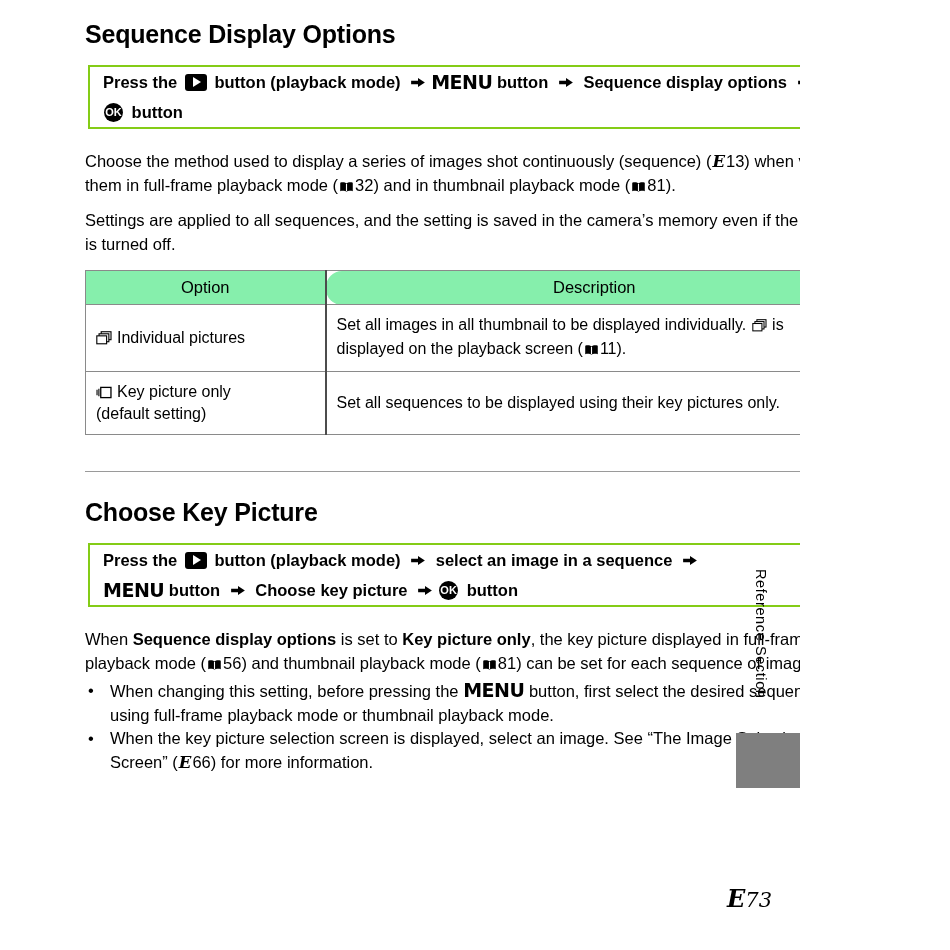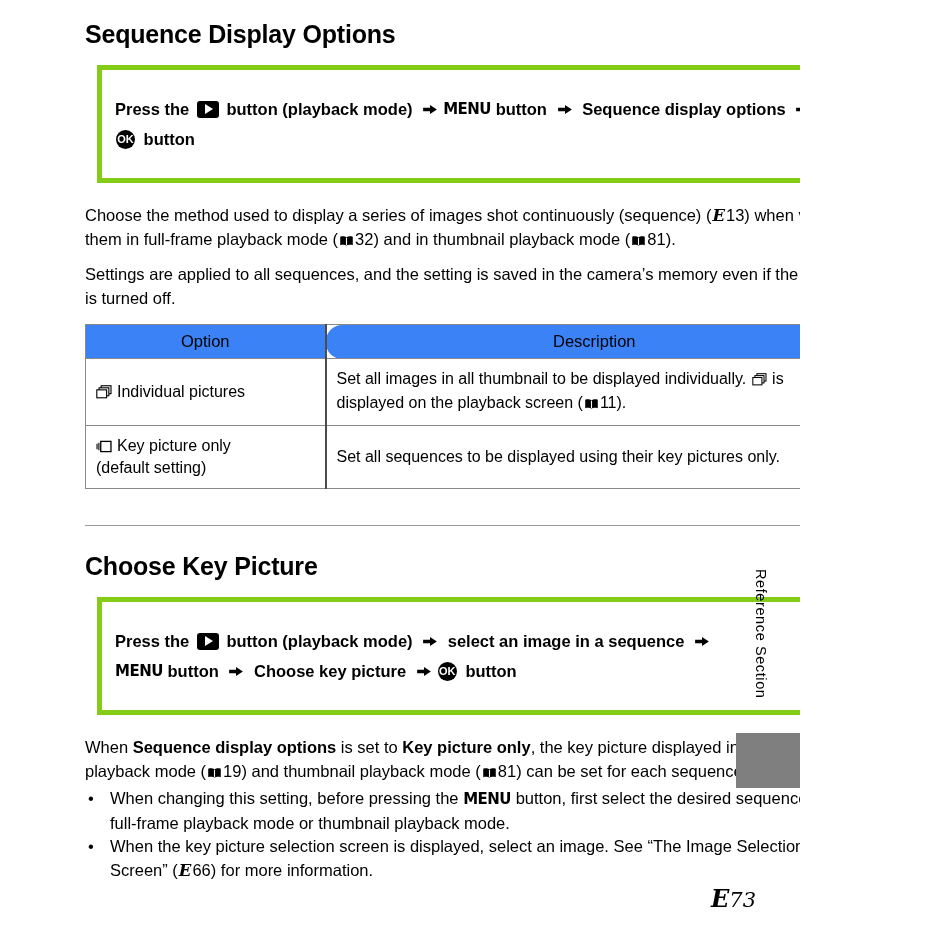--- a/index.html
+++ b/index.html
@@ -8,38 +8,38 @@
     font-family:"Liberation Sans", sans-serif; color:#000; overflow:hidden;
   }
   .content { position:absolute; left:85px; top:20px; width:778px; }
 
   h1.sec-title {
     font-size:25px; font-weight:bold; margin:0 0 16px 0; letter-spacing:-0.2px;
   }
 
   
   .cmd-box {
-    border:5px solid #84cc16; padding:24px 13px; margin:0 0 21px 12px;
+    border:2px solid #84cc16; padding:0 13px; margin:0 0 21px 3px;
     font-weight:bold; font-size:16.5px;
   }
   .cmd-line { display:flex; align-items:center; line-height:30px; white-space:pre; }
 
   
   .icon-playback {
     display:inline-flex; align-items:center; justify-content:center;
     width:22px; height:17px; background:#000; border-radius:3px; margin:0 3px; flex:none;
   }
   .icon-playback .tri {
     width:0; height:0; border-left:8px solid #fff;
     border-top:5px solid transparent; border-bottom:5px solid transparent; margin-left:2px;
   }
   .icon-arrow { display:inline-flex; margin:0 6px; flex:none; }
   .icon-arrow svg { display:block; }
   .icon-menu {
-    font-family:"DejaVu Sans", sans-serif; font-weight:900; font-size:15px;
+    font-family:"DejaVu Sans", sans-serif; font-weight:900; font-size:19px;
     letter-spacing:-0.5px; display:inline-block; flex:none;
   }
   .icon-ok {
     display:inline-flex; align-items:center; justify-content:center; flex:none;
     width:19px; height:19px; border-radius:50%; background:#000; color:#fff;
     font-size:11px; font-weight:bold; margin:0 4px 0 1px; letter-spacing:0;
   }
   .icon-e {
     font-family:"DejaVu Serif", serif; font-style:italic; font-weight:bold; font-size:16.5px;
     padding:0 1px;
@@ -47,21 +47,21 @@
   .inline-svg { vertical-align:-2px; margin:0 1px; }
 
   
   .para { font-size:16.5px; line-height:23.5px; margin:0 0 10px 0; }
   .para.tight { margin-bottom:14px; }
   .b { font-weight:bold; }
 
   
   .opt-table { width:100%; border-collapse:collapse; margin:4px 0 36px 0; font-size:16px; }
   .opt-table th {
-    background:#3b82f6; font-weight:normal; text-align:center; padding:7px 6px;
+    background:#86efac; font-weight:normal; text-align:center; padding:7px 6px;
     border:1px solid #8a8a8a; font-size:16.5px;
   }
   .opt-table td { border:1px solid #8a8a8a; padding:9px 10px; vertical-align:middle; }
   .opt-table .desc { border-left:2px solid #4c4c4c;border-radius:16px; }
   .opt-cell { line-height:22px; }
   .opt-line { display:flex; align-items:center;text-align:right; }
   .opt-line svg { margin-right:5px; flex:none; }
   .desc-cell { line-height:22px; }
 
   .section-divider { border:none; border-top:1px solid #9a9a9a; margin:0 0 26px 0; }
@@ -71,21 +71,21 @@
   .bullet-char { width:22px; flex:none; padding-left:3px; }
   .bullet-text { flex:1; }
 
   
   .ref-label {
     position:absolute; top:569px; right:31px; writing-mode:vertical-rl;
     font-size:14.5px; letter-spacing:0.6px; color:#000;
   }
   .side-tab { position:absolute; top:733px; right:0; width:64px; height:55px; background:#7f7f7f; }
   .page-num {
-    position:absolute; top:884px; right:44px;
+    position:absolute; top:884px; right:28px;
     font-family:"DejaVu Serif", serif; font-style:italic; color:#000;
   }
   .page-num .e { font-size:24px; font-weight:bold; }
   .page-num .n { font-size:21px; }
 </style>
 </head>
 <body>
 
 <div class="page">
   <div class="content">
@@ -206,21 +206,21 @@
             </svg></span>
         <span class="icon-ok">OK</span>
         <span> button</span>
       </div>
     </div>
 
     <p class="para" style="margin-bottom:2px;">
       <span>When </span><span class="b">Sequence display options</span><span> is set to </span><span class="b">Key picture only</span><span>, the key picture displayed in full-frame playback mode (</span><span class="inline-svg"><svg viewBox="0 0 16 13" width="15" height="12">
             <path d="M8 2.6 C6.6 1.2 3.4 1 1.2 1.8 L1.2 11 C3.4 10.2 6.6 10.4 8 11.6 C9.4 10.4 12.6 10.2 14.8 11 L14.8 1.8 C12.6 1 9.4 1.2 8 2.6 Z" fill="#000"></path>
             <path d="M8 3.2 L8 11" stroke="#fff" stroke-width="1.2" fill="none"></path>
-          </svg></span><span>19) and thumbnail playback mode (</span><span class="inline-svg"><svg viewBox="0 0 16 13" width="15" height="12">
+          </svg></span><span>56) and thumbnail playback mode (</span><span class="inline-svg"><svg viewBox="0 0 16 13" width="15" height="12">
             <path d="M8 2.6 C6.6 1.2 3.4 1 1.2 1.8 L1.2 11 C3.4 10.2 6.6 10.4 8 11.6 C9.4 10.4 12.6 10.2 14.8 11 L14.8 1.8 C12.6 1 9.4 1.2 8 2.6 Z" fill="#000"></path>
             <path d="M8 3.2 L8 11" stroke="#fff" stroke-width="1.2" fill="none"></path>
           </svg></span><span>81) can be set for each sequence of images.</span>
     </p>
 
     <div class="bullet-row">
       <span class="bullet-char">•</span>
       <span class="bullet-text"><span>When changing this setting, before pressing the </span><span class="icon-menu">MENU</span><span> button, first select the desired sequence using full-frame playback mode or thumbnail playback mode.</span></span>
     </div>
     <div class="bullet-row">

